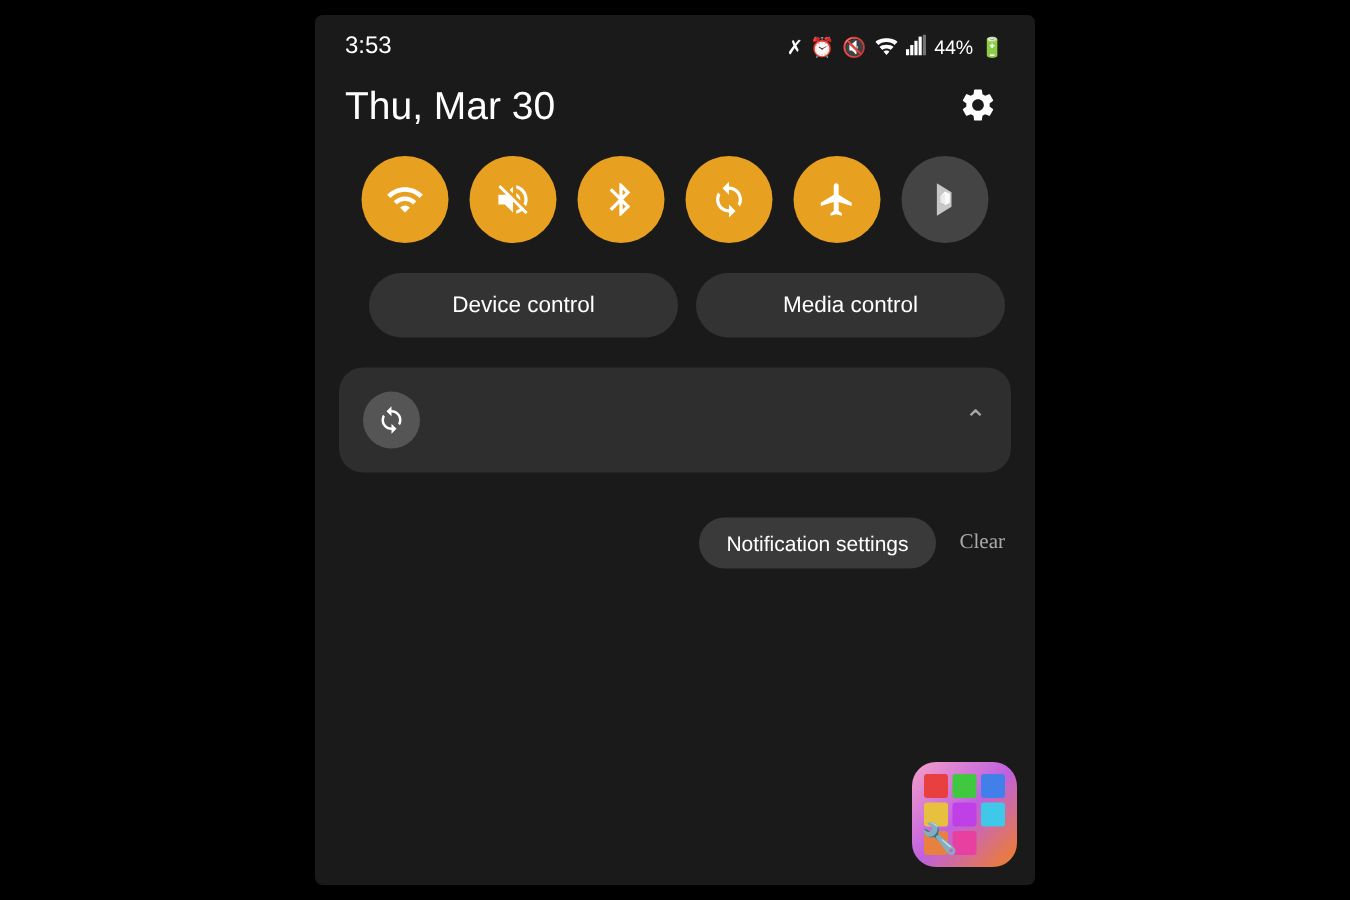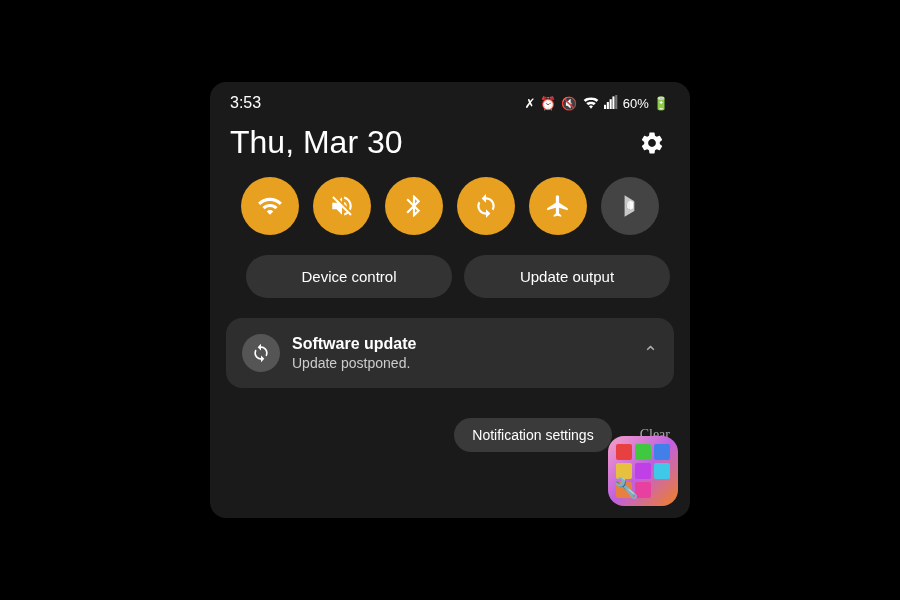--- a/index.html
+++ b/index.html
@@ -10,23 +10,23 @@
       background: #000;
       font-family: 'Segoe UI', Arial, sans-serif;
       overflow: hidden;
       display: flex;
       justify-content: center;
       align-items: center;
     }
 
     .phone-screen {
       width: 480px;
-      height: 436px;
+      height: 580px;
       background: #1a1a1a;
-      border-radius: 16px;
+      border-radius: 5px;
       padding: 0;
       position: relative;
       overflow: hidden;
     }
 
     
     .status-bar {
       display: flex;
       justify-content: space-between;
       align-items: center;
@@ -54,21 +54,21 @@
 
     
     .date-row {
       display: flex;
       justify-content: space-between;
       align-items: center;
       padding: 6px 20px 16px 20px;
     }
 
     .date-text {
-      font-size: 32px;
+      font-size: 26px;
       font-weight: 300;
       color: #fff;
     }
 
     .settings-gear {
       width: 36px;
       height: 36px;
       display: flex;
       align-items: center;
       justify-content: center;
@@ -194,21 +194,21 @@
 
     .notif-chevron {
       color: #aaa;
       font-size: 18px;
     }
 
     
     .notification-actions {
       display: flex;
       justify-content: flex-end;
-      gap: 24px;
+      gap: 12px;
       padding: 14px 16px 0 16px;
       align-items: center;
       margin-left: 21px;
     }
 
     .notif-settings-btn {
       background: #3a3a3a;
       border: none;
       border-radius: 20px;
       padding: 9px 18px;
@@ -302,21 +302,21 @@
       <span>
         <svg width="14" height="14" viewBox="0 0 20 20" fill="white">
           <rect x="0" y="14" width="3" height="6"></rect>
           <rect x="4" y="10" width="3" height="10"></rect>
           <rect x="8" y="6" width="3" height="14"></rect>
           <rect x="12" y="2" width="3" height="18"></rect>
           <rect x="16" y="0" width="3" height="20" opacity="0.4"></rect>
         </svg>
       </span>
 
-      <span>60%</span>
+      <span>44%</span>
       <span>🔋</span>
     </div>
   </div>
 
   <div class="date-row">
     <span class="date-text">Thu, Mar 30</span>
     <div class="settings-gear">
       <svg viewBox="0 0 24 24">
         <path d="M19.14 12.94c.04-.3.06-.61.06-.94s-.02-.64-.07-.94l2.03-1.58a.49.49 0 0 0 .12-.61l-1.92-3.32a.488.488 0 0 0-.59-.22l-2.39.96c-.5-.38-1.03-.7-1.62-.94l-.36-2.54a.484.484 0 0 0-.48-.41h-3.84c-.24 0-.43.17-.47.41l-.36 2.54c-.59.24-1.13.57-1.62.94l-2.39-.96c-.22-.08-.47 0-.59.22L2.74 8.87c-.12.21-.08.47.12.61l2.03 1.58c-.05.3-.09.63-.09.94s.02.64.07.94l-2.03 1.58a.49.49 0 0 0-.12.61l1.92 3.32c.12.22.37.29.59.22l2.39-.96c.5.38 1.03.7 1.62.94l.36 2.54c.05.24.24.41.48.41h3.84c.24 0 .44-.17.47-.41l.36-2.54c.59-.24 1.13-.56 1.62-.94l2.39.96c.22.08.47 0 .59-.22l1.92-3.32c.12-.22.07-.47-.12-.61l-2.01-1.58zM12 15.6c-1.98 0-3.6-1.62-3.6-3.6s1.62-3.6 3.6-3.6 3.6 1.62 3.6 3.6-1.62 3.6-3.6 3.6z"></path>
       </svg>
@@ -359,35 +359,31 @@
       <svg viewBox="0 0 24 24">
         <path d="M7 2l9 5.5v9L7 22V2zm5 6.5L9 10v4l3 1.5V8.5z" opacity="0.7"></path>
         <path d="M9 10v4l3 1.5 3-1.5V8.5L12 7l-3 3z" fill="white" opacity="0.9"></path>
       </svg>
     </button>
 
   </div>
 
   <div class="control-buttons">
     <button class="control-btn">Device control</button>
-    <button class="control-btn">Update output</button>
+    <button class="control-btn">Media control</button>
   </div>
 
   <div class="notification-area">
     <div class="notification-card">
       <div class="notification-header">
         <div class="notification-left">
           <div class="notif-icon">
             <svg viewBox="0 0 24 24">
               <path d="M12 4V1L8 5l4 4V6c3.31 0 6 2.69 6 6 0 1.01-.25 1.97-.7 2.8l1.46 1.46A7.93 7.93 0 0 0 20 12c0-4.42-3.58-8-8-8zm0 14c-3.31 0-6-2.69-6-6 0-1.01.25-1.97.7-2.8L5.24 7.74A7.93 7.93 0 0 0 4 12c0 4.42 3.58 8 8 8v3l4-4-4-4v3z"></path>
             </svg>
-          </div>
-          <div class="notif-text-block">
-            <span class="notif-title">Software update</span>
-            <span class="notif-subtitle">Update postponed.</span>
           </div>
         </div>
         <span class="notif-chevron">⌃</span>
       </div>
     </div>
   </div>
 
   <div class="notification-actions">
     <button class="notif-settings-btn">Notification settings</button>
     <button class="notif-clear-btn">Clear</button>

